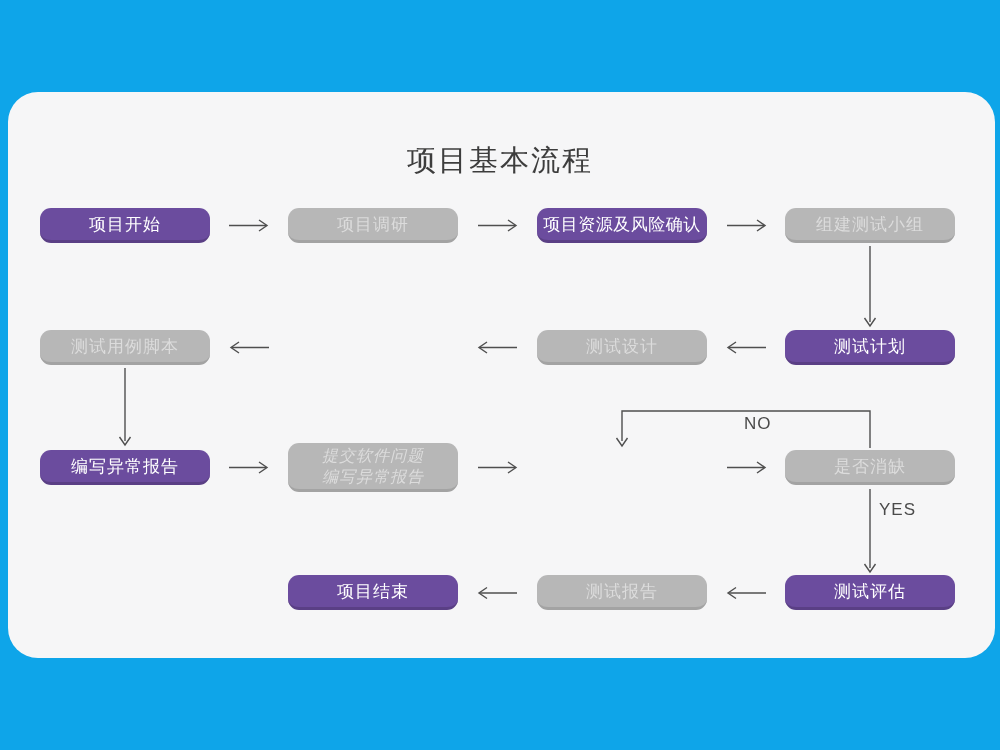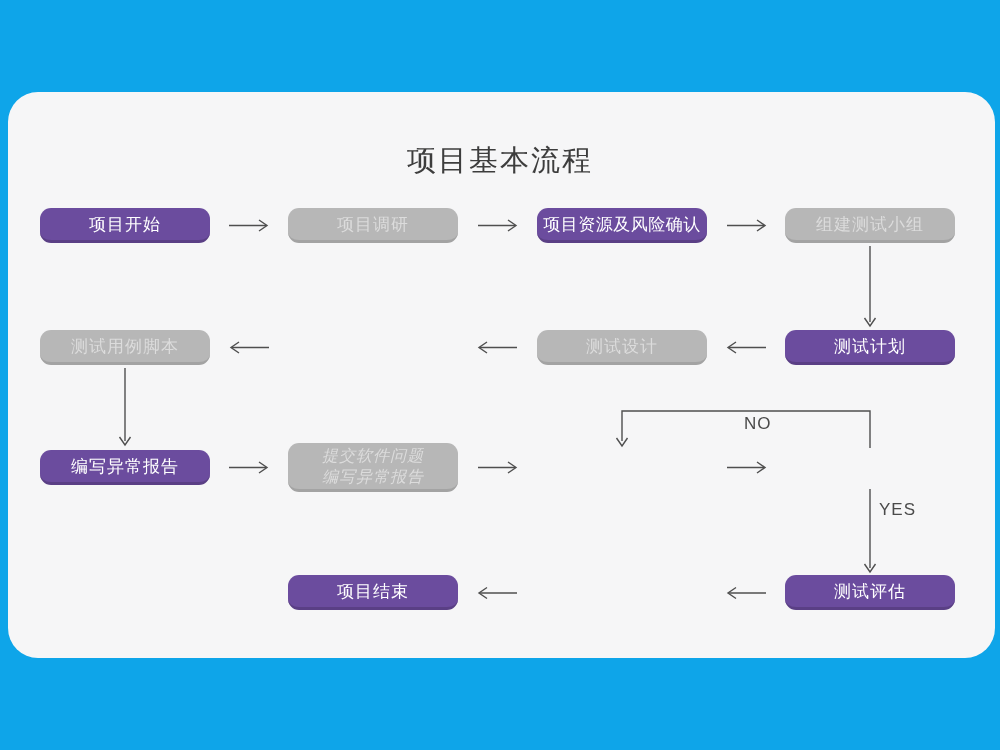--- a/index.html
+++ b/index.html
@@ -64,23 +64,29 @@
       <span>测试计划</span>
     </div>
 
   <div class="node purple c0 r2">
       <span>编写异常报告</span>
     </div>
   <div class="node gray tall c1">
     <span>提交软件问题</span>
     <span>编写异常报告</span>
   </div>
+  <div class="node gray c3 r2">
+      <span>是否消缺</span>
+    </div>
 
   <div class="node purple c1 r3">
       <span>项目结束</span>
+    </div>
+  <div class="node gray c2 r3">
+      <span>测试报告</span>
     </div>
   <div class="node purple c3 r3">
       <span>测试评估</span>
     </div>
 
   <svg class="arrows" viewBox="0 0 1000 750">
 
     <g>
         <line x1="229" y1="225.5" x2="266" y2="225.5"></line>
         <polyline points="259,220 267,225.5 259,231"></polyline>

